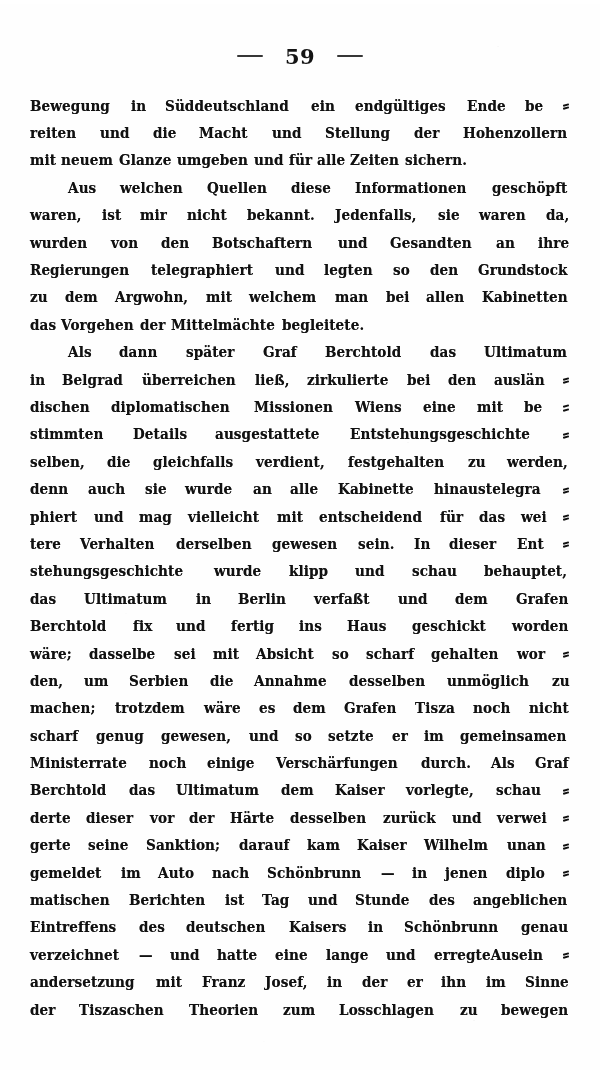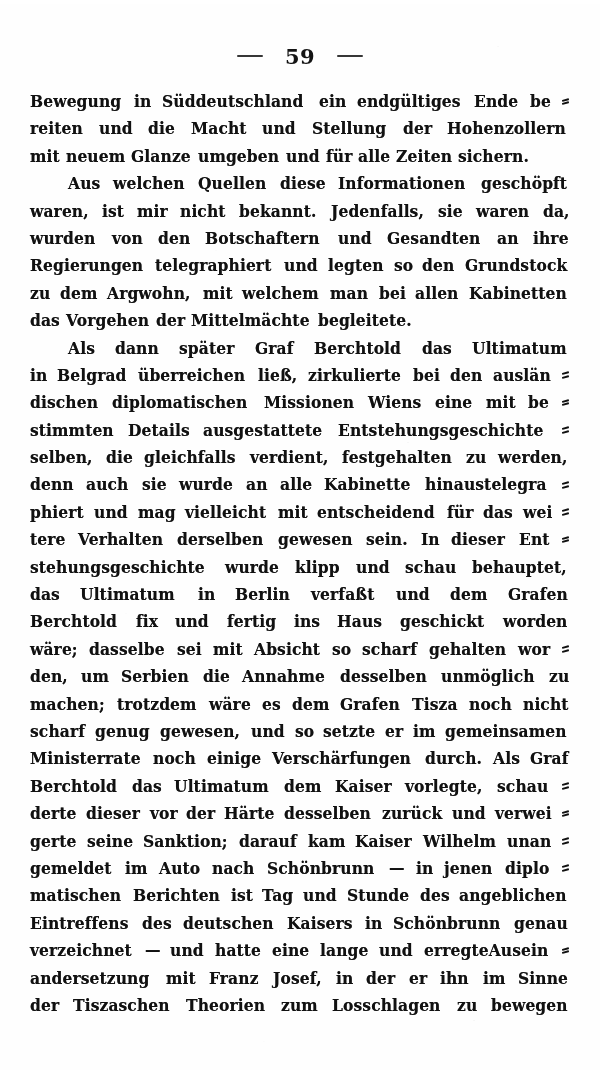--- a/index.html
+++ b/index.html
@@ -64,24 +64,24 @@
     position: absolute;
     top: 88px;
     left: 30px;
     width: 540px;
   }
 
   .line {
     display: flex;
     width: 540px;
     height: 27.4px;
-    align-items: flex-start;
+    align-items: center;
     white-space: nowrap;
     font-family: "DejaVu Serif", "Liberation Serif", serif;
-    font-size: 16px;
+    font-size: 14px;
     font-weight: 700;
     color: #111111;
     letter-spacing: 0.1px;
     
     justify-content: space-between;
     -webkit-font-smoothing: none;
     
     text-shadow: 0 0 0.35px rgba(0,0,0,0.55);
   }
 

